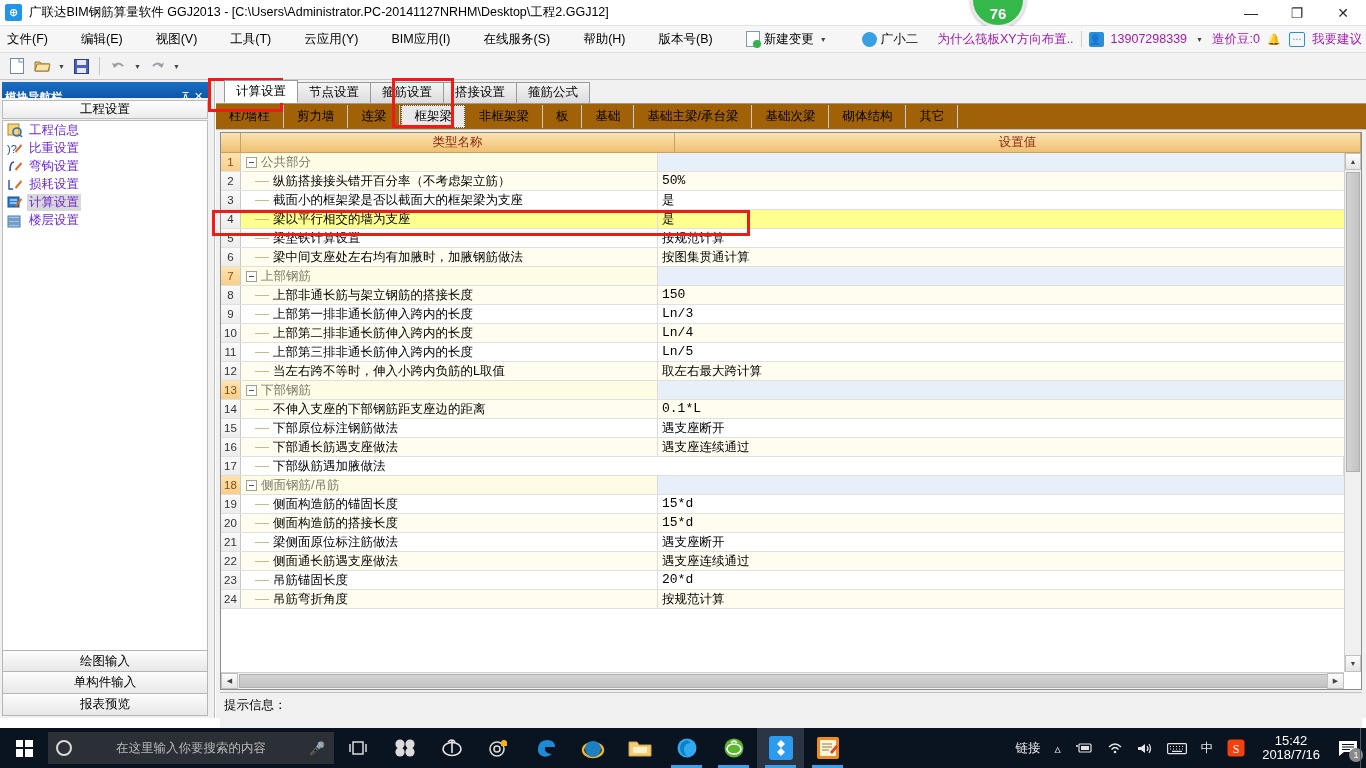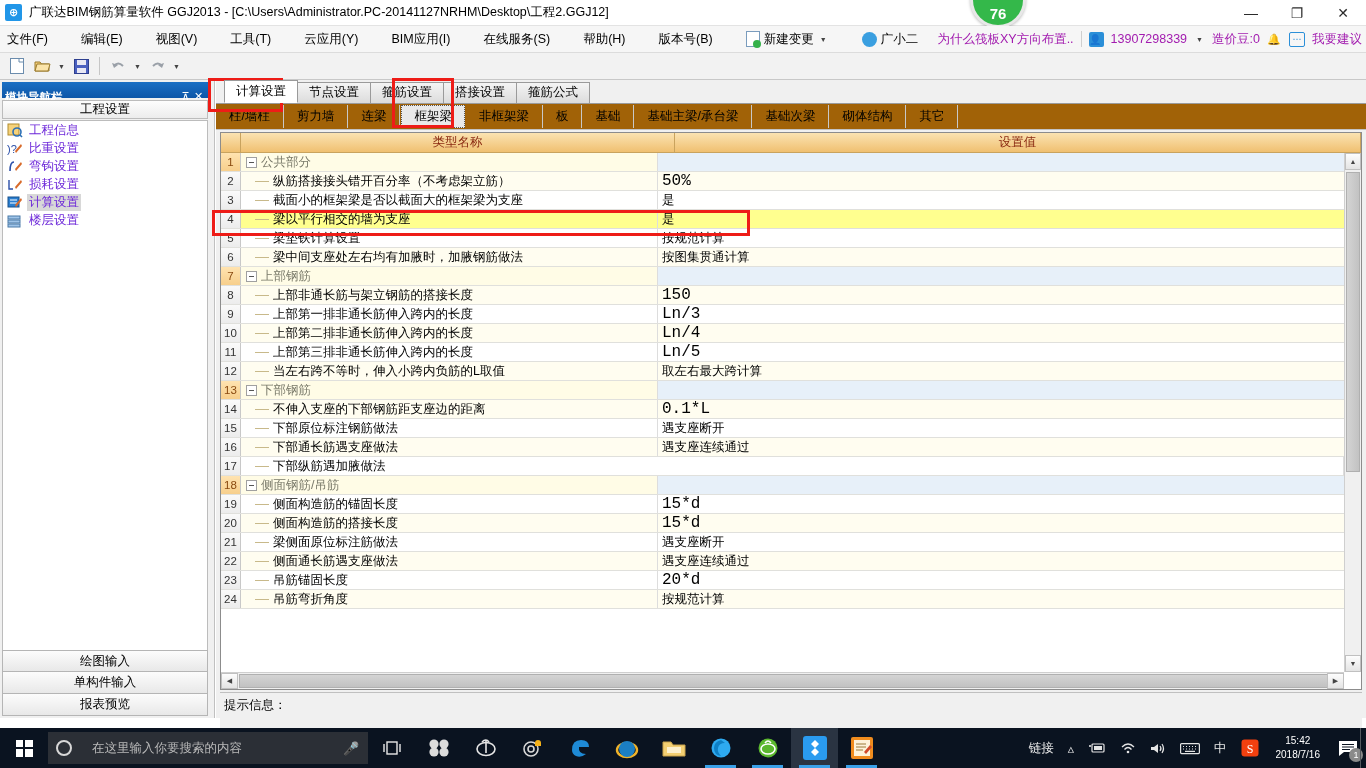--- a/index.html
+++ b/index.html
@@ -192,21 +192,21 @@
   .grow.group .cnum {
     background: linear-gradient(to bottom,#ffe3b0,#f7cf8c); color: #8a4a10;
   }
   .cname {
     flex: 1; display: flex; align-items: center; font-size: 12.5px;
     color: #000; border-right: 1px solid #ddd; overflow: hidden;
     white-space: nowrap;
   }
   .grow.group .cname { color: #7a7a6a; }
   .cval {
-    width: 686px; flex: none; font-size: 16px; color: #000;
+    width: 686px; flex: none; font-size: 13px; color: #000;
     line-height: 18px; padding-left: 4px; white-space: nowrap;
     overflow: hidden; font-family: "Liberation Mono", "DejaVu Sans Mono", monospace;
   }
   .cval.cjk { font-family: "Liberation Sans","DejaVu Sans",sans-serif; font-size: 12.5px; }
   .grow.group .cval { background: #e7f0f9; }
   .tree-box {
     width: 11px; height: 11px; border: 1px solid #a0a0a0; background: #fff;
     margin-left: 5px; margin-right: 4px; position: relative; flex: none;
   }
   .tree-box:before {
@@ -278,22 +278,22 @@
   .start-btn {
     width: 48px; height: 40px; display: flex; align-items: center;
     justify-content: center;
   }
   .win-logo {
     width: 17px; height: 17px; display: grid;
     grid-template-columns: 1fr 1fr; grid-template-rows: 1fr 1fr; gap: 2px;
   }
   .win-logo i { background: #fff; display: block; }
   .searchbox {
-    width: 320px; height: 32px; background: #2b2f36; display: flex;
-    align-items: center; padding: 0 8px; gap: 20px;
+    width: 286px; height: 32px; background: #2b2f36; display: flex;
+    align-items: center; padding: 0 8px; gap: 20px; text-align: center;
   }
   .search-circle {
     width: 16px; height: 16px; border: 2px solid #d8d8d8; border-radius: 50%;
     flex: none;
   }
   .search-ph { flex: 1; color: #b9b9b9; font-size: 12.5px; }
   .mic-icon { color: #d0d0d0; font-size: 13px; }
   .tb-app {
     width: 47px; height: 40px; display: flex; align-items: center;
     justify-content: center; position: relative;
@@ -305,21 +305,21 @@
   }
   .tray {
     position: absolute; right: 0; bottom: 0; height: 40px; display: flex;
     align-items: center; gap: 0;
   }
   .tray-item {
     padding: 0 7px; color: #e8e8e8; font-size: 12.5px; height: 40px;
     display: flex; align-items: center; justify-content: center;
   }
   .clock {
-    color: #fff; font-size: 10px; line-height: 14px; text-align: center;
+    color: #fff; font-size: 13px; line-height: 14px; text-align: center;
     padding: 0 10px; height: 40px; display: flex; flex-direction: column;
     align-items: center; justify-content: center;
   }
   .notif {
     position: relative; width: 36px; height: 40px; display: flex;
     align-items: center; justify-content: center;
   }
   .notif-badge {
     position: absolute; right: 3px; bottom: 6px; width: 14px; height: 14px;
     background: #8a8a8a; color: #fff; border-radius: 50%; font-size: 9px;

